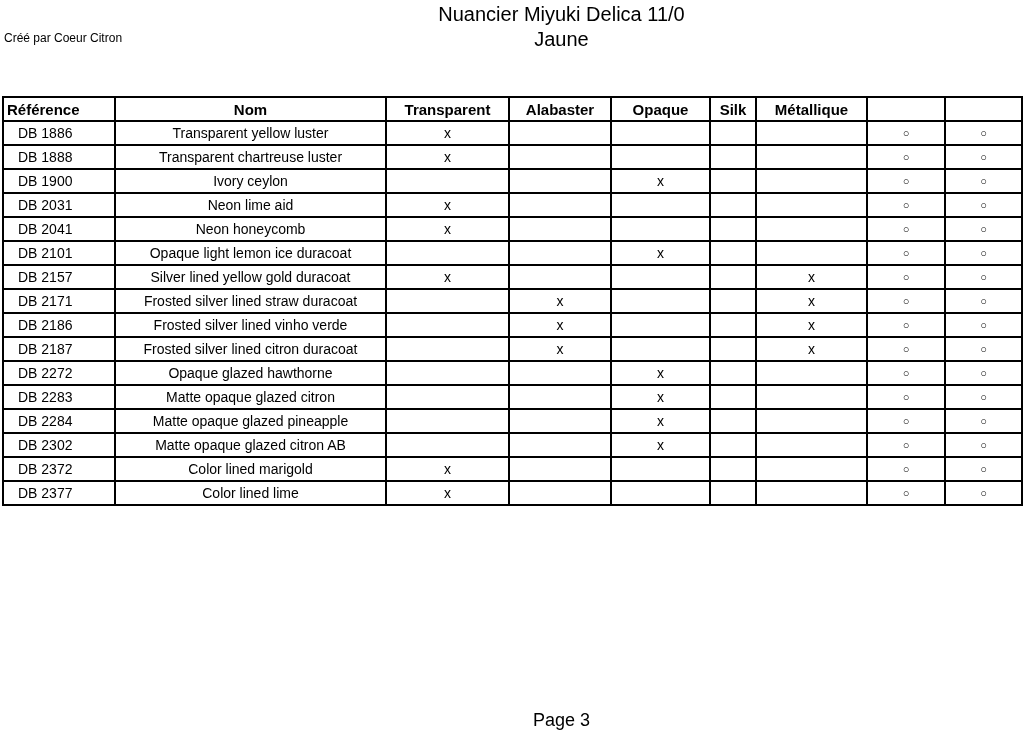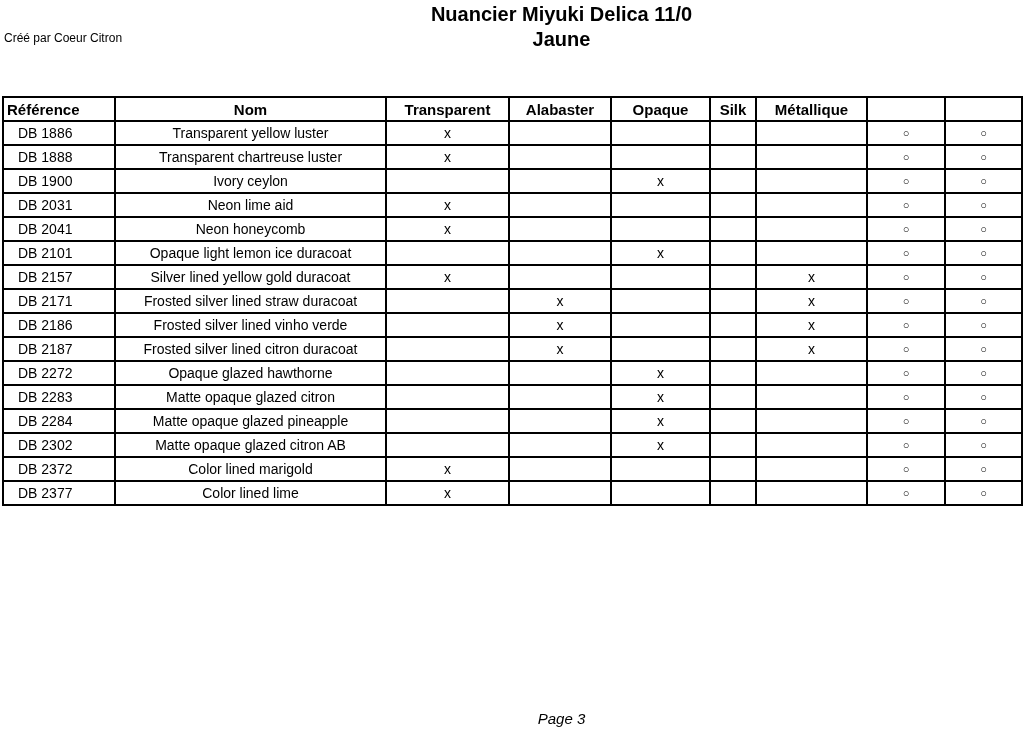--- a/index.html
+++ b/index.html
@@ -24,21 +24,21 @@
   }
   .title-block {
     position: absolute;
     left: 100px;
     right: 0;
     top: 2px;
     text-align: center;
   }
   .title-line {
     font-size: 20px;
-    font-weight: bold;
+    font-weight: normal;
     line-height: 25px;
   }
   table.bead-table {
     position: absolute;
     left: 2px;
     top: 96px;
     width: 1019px;
     border-collapse: collapse;
     table-layout: fixed;
   }
@@ -71,22 +71,21 @@
   }
   table.bead-table td.circle {
     font-size: 11px;
   }
   .footer {
     position: absolute;
     left: 100px;
     right: 0;
     top: 710px;
     text-align: center;
-    font-size: 15px;
-    font-style: italic;
+    font-size: 18px;
   }
 </style>
 </head>
 <body>
 
 <div class="credit">Créé par Coeur Citron</div>
 
 <div class="title-block">
   <div class="title-line">Nuancier Miyuki Delica 11/0</div>
   <div class="title-line">Jaune</div>

